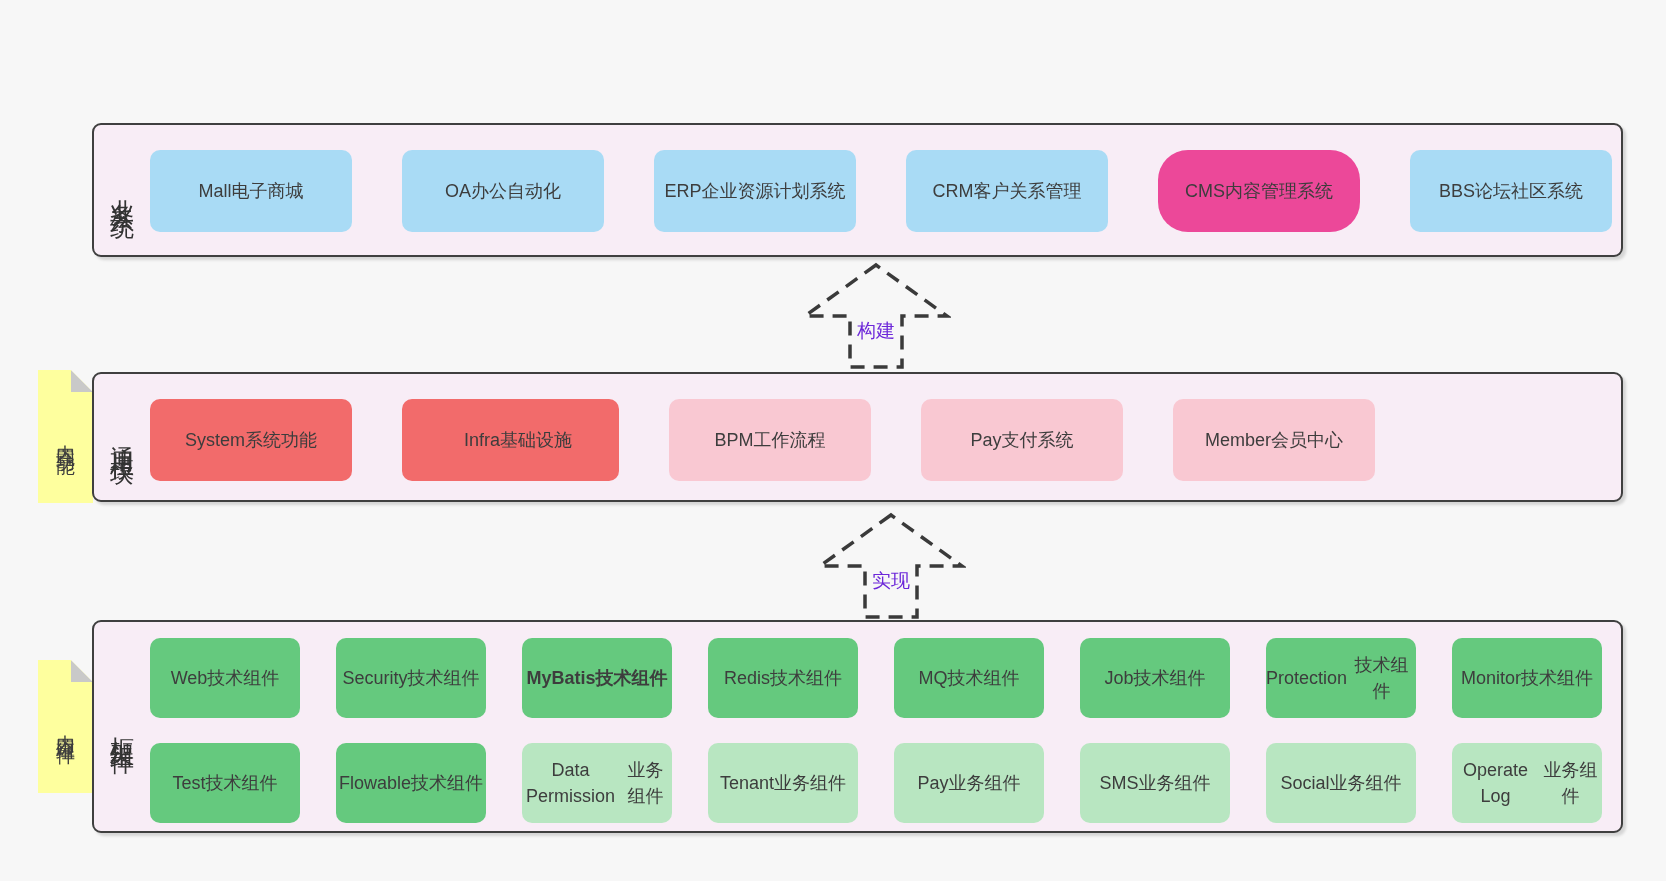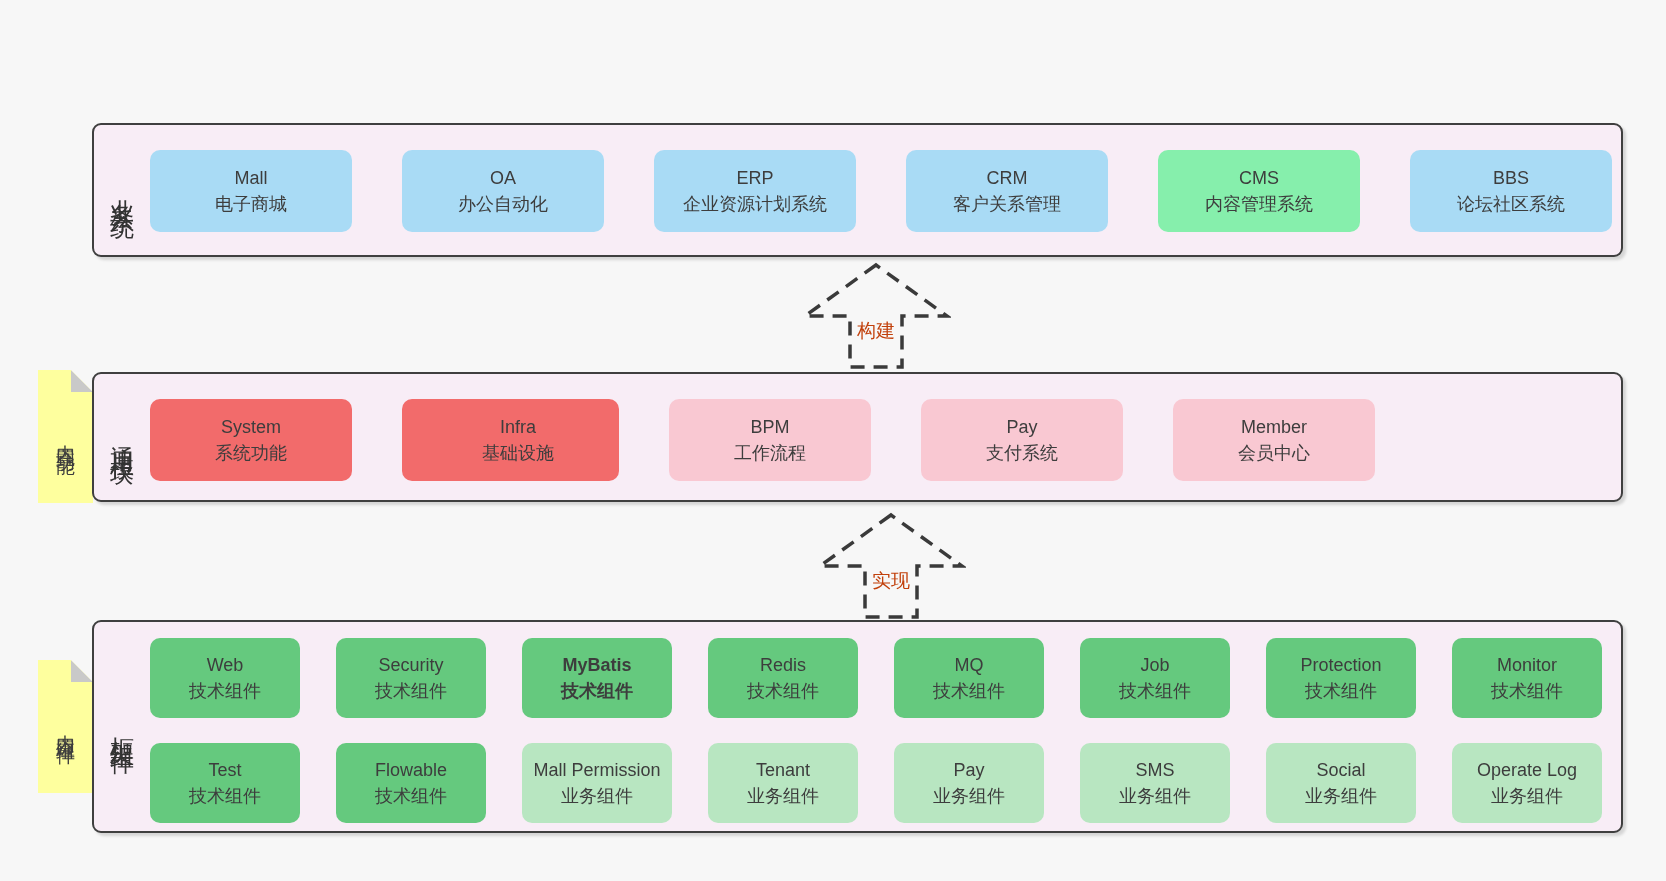--- a/index.html
+++ b/index.html
@@ -25,21 +25,21 @@
   .rows{position:absolute;left:56px;top:0;right:8px;height:100%;}
   .row{position:absolute;display:flex;column-gap:50px;}
   .row-wide{top:25px;}
   .row-wide .box{width:202px;height:82px;}
   .row-narrow{column-gap:36px;align-items:center;}
   .row-narrow .box{width:150px;height:80px;}
   #row2-0{top:16px;}
   #row2-1{top:121px;}
   .box{
     flex:0 0 auto;border-radius:10px;
-    display:flex;flex-direction:column;justify-content:center;align-items:center;
+    display:flex;flex-direction:row;justify-content:center;align-items:center;
     text-align:center;font-size:18px;line-height:26px;color:#3d3d3d;
   }
   .sticky{
     position:absolute;left:38px;width:55px;
     clip-path:polygon(0 0, calc(100% - 22px) 0, 100% 22px, 100% 100%, 0 100%);
     filter:drop-shadow(2px 2px 2px rgba(0,0,0,0.2));
   }
   #sticky1{top:370px;height:133px;}
   #sticky2{top:660px;height:133px;}
   .fold{
@@ -53,21 +53,21 @@
     font-size:19px;letter-spacing:4px;color:#3d3d3d;white-space:nowrap;
   }
   .arrow{position:absolute;width:150px;height:108px;}
   .arrow svg{position:absolute;left:0;top:0;}
   .arrow path{
     fill:none;stroke:#3a3a3a;stroke-width:3.5;
     stroke-dasharray:14 9;
   }
   .arrow-label{
     position:absolute;left:50%;top:56px;transform:translateX(-50%);
-    background:#f7f7f7;padding:0 4px;font-size:19px;color:#c2410c;white-space:nowrap;
+    background:#f7f7f7;padding:0 4px;font-size:19px;color:#6d28d9;white-space:nowrap;
   }
   #arrow1{left:801px;top:262px;}
   #arrow2{left:816px;top:512px;}
 </style>
 </head>
 <body>
 
 <div class="band" id="band0" style="background: rgb(248, 237, 246);">
   <span class="vlabel">业务系统</span>
   <div class="rows">
@@ -81,21 +81,21 @@
           <div>办公自动化</div>
         </div>
         <div class="box" style="background: rgb(169, 219, 245);">
           <div>ERP</div>
           <div>企业资源计划系统</div>
         </div>
         <div class="box" style="background: rgb(169, 219, 245);">
           <div>CRM</div>
           <div>客户关系管理</div>
         </div>
-        <div class="box" style="background: #86efac;">
+        <div class="box" style="background: #ec4899; border-radius: 30px;">
           <div>CMS</div>
           <div>内容管理系统</div>
         </div>
         <div class="box" style="background: rgb(169, 219, 245);">
           <div>BBS</div>
           <div>论坛社区系统</div>
         </div>
       </div>
   </div>
 </div>
@@ -192,21 +192,21 @@
     <div class="row row-narrow" id="row2-1">
         <div class="box" style="background: rgb(101, 201, 126);">
           <div>Test</div>
           <div>技术组件</div>
         </div>
         <div class="box" style="background: rgb(101, 201, 126);">
           <div>Flowable</div>
           <div>技术组件</div>
         </div>
         <div class="box" style="background: rgb(184, 230, 193);">
-          <div>Mall Permission</div>
+          <div>Data Permission</div>
           <div>业务组件</div>
         </div>
         <div class="box" style="background: rgb(184, 230, 193);">
           <div>Tenant</div>
           <div>业务组件</div>
         </div>
         <div class="box" style="background: rgb(184, 230, 193);">
           <div>Pay</div>
           <div>业务组件</div>
         </div>

